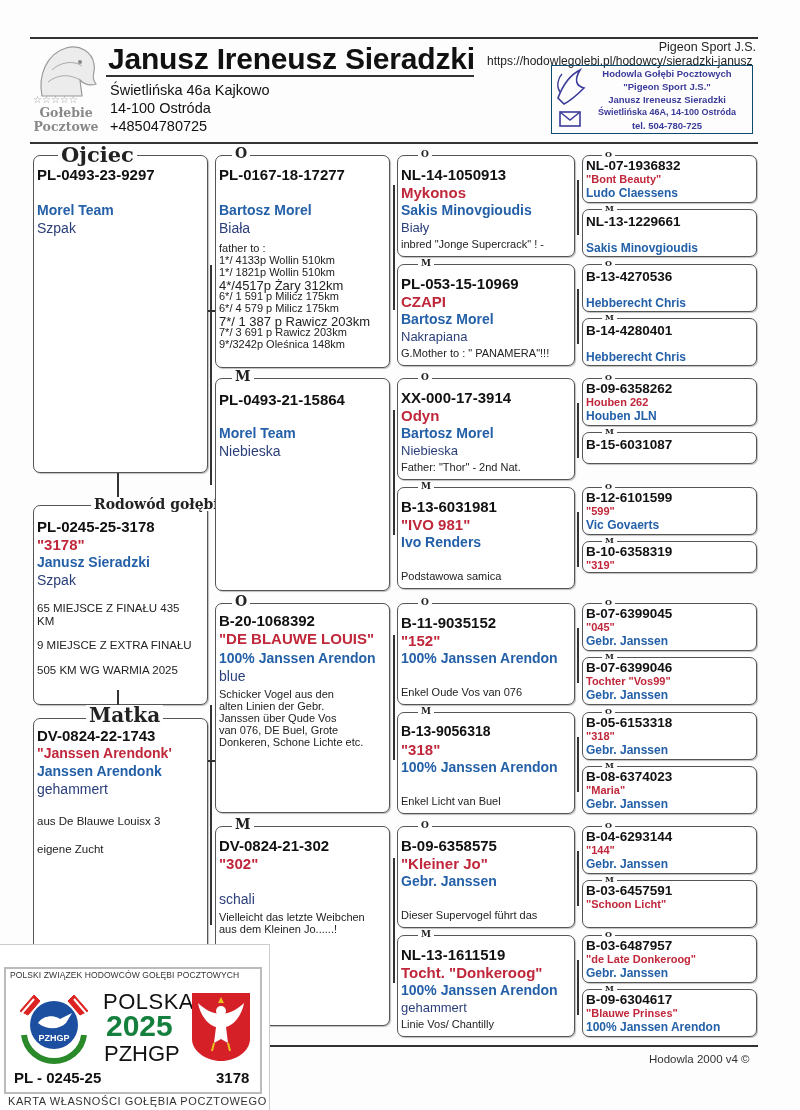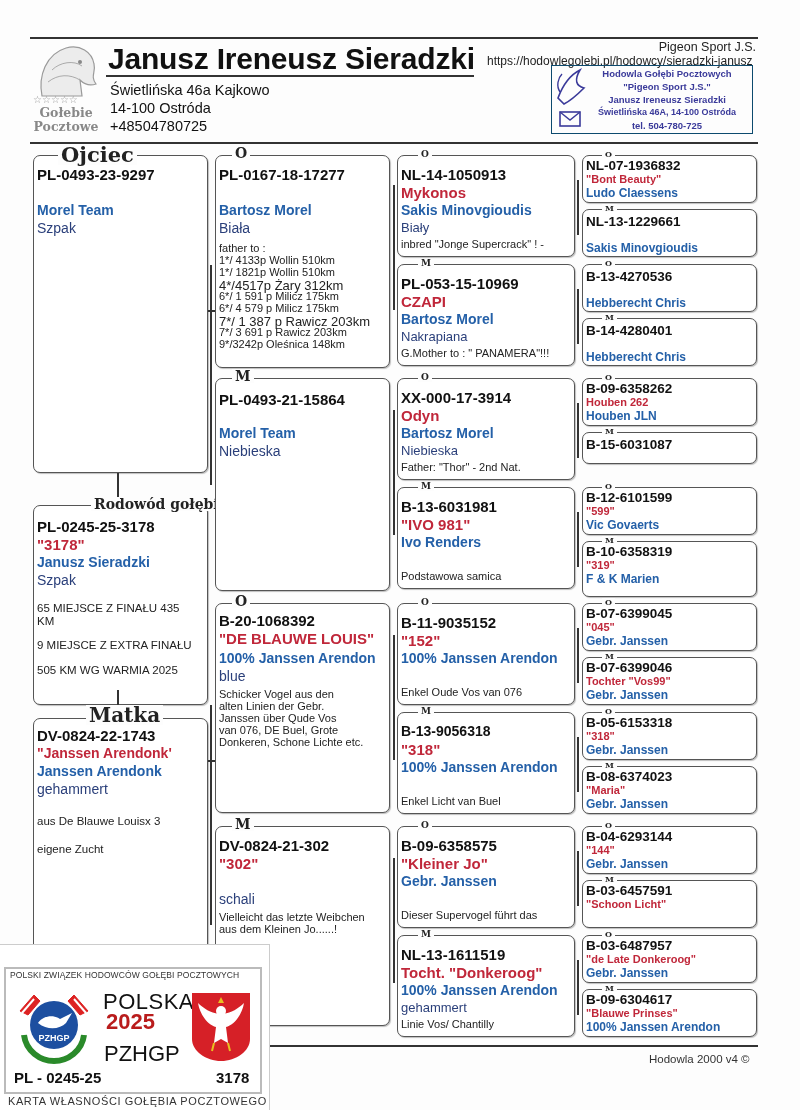--- a/index.html
+++ b/index.html
@@ -288,21 +288,21 @@
 </div>
 <div class="legend" style="left:602px; top:427px; font-size:8px;">M</div>
 
 <div class="box" style="left:582px; top:487px; width:175px; height:48px;">
   <div class="line ring" style="top:2px; font-size:13.5px;">B-12-6101599</div>
   <div class="line nm" style="top:17px; font-size:11px;">"599"</div>
   <div class="line own" style="top:30px; font-size:12px;">Vic Govaerts</div>
 </div>
 <div class="legend" style="left:602px; top:482px; font-size:8px;">O</div>
 
-<div class="box" style="left:582px; top:541px; width:175px; height:56px;">
+<div class="box" style="left:582px; top:541px; width:175px; height:32px;">
   <div class="line ring" style="top:2px; font-size:13.5px;">B-10-6358319</div>
   <div class="line nm" style="top:17px; font-size:11px;">"319"</div>
   <div class="line own" style="top:30px; font-size:12px;">F &amp; K Marien</div>
 </div>
 <div class="legend" style="left:602px; top:536px; font-size:8px;">M</div>
 
 <div class="box" style="left:582px; top:603px; width:175px; height:48px;">
   <div class="line ring" style="top:2px; font-size:13.5px;">B-07-6399045</div>
   <div class="line nm" style="top:17px; font-size:11px;">"045"</div>
   <div class="line own" style="top:30px; font-size:12px;">Gebr. Janssen</div>
@@ -365,21 +365,21 @@
     <path d="M6 26 L20 10 L26 16 L14 30 Z" fill="#d22" stroke="#d22"></path>
     <path d="M74 26 L60 10 L54 16 L66 30 Z" fill="#d22" stroke="#d22"></path>
     <path d="M8 28 L20 14" stroke="#fff" stroke-width="2"></path>
     <path d="M72 28 L60 14" stroke="#fff" stroke-width="2"></path>
     <path d="M10 50 C12 66 26 76 40 76 C54 76 68 66 70 50" fill="none" stroke="#2a8a2a" stroke-width="6"></path>
     <circle cx="40" cy="40" r="24" fill="#1d4fa0"></circle>
     <path d="M24 38 C30 30 40 30 46 34 L58 28 L52 38 C46 44 34 46 24 38 Z" fill="#fff"></path>
     <text x="40" y="56" font-size="9" font-family="Liberation Sans, sans-serif" font-weight="bold" fill="#fff" text-anchor="middle">PZHGP</text>
   </svg>
   <div style="position:absolute;left:103px;top:44px;font-size:22px;color:#111;letter-spacing:0.5px;">POLSKA</div>
-  <div style="position:absolute;left:106px;top:64px;font-size:22px;font-weight:bold;color:#b91c1c;">2025</div>
+  <div style="position:absolute;left:106px;top:64px;font-size:30px;font-weight:bold;color:#15803d;">2025</div>
   <div style="position:absolute;left:104px;top:96px;font-size:22px;color:#111;">PZHGP</div>
   <svg width="62" height="72" viewBox="0 0 62 72" style="position:absolute;left:190px;top:46px;">
     <path d="M2 2 L60 2 L60 48 C60 60 46 70 31 70 C16 70 2 60 2 48 Z" fill="#d62027"></path>
     <circle cx="31" cy="20" r="5" fill="#fff"></circle>
     <path d="M28 12 L31 6 L34 12 Z" fill="#e8c020"></path>
     <path d="M31 22 C24 24 14 18 8 12 C10 24 18 34 26 36 L24 52 L31 48 L38 52 L36 36 C44 34 52 24 54 12 C48 18 38 24 31 22 Z" fill="#fff"></path>
     <path d="M24 52 L22 60 M38 52 L40 60" stroke="#e8c020" stroke-width="2"></path>
   </svg>
   <div style="position:absolute;left:14px;top:124px;font-size:15px;font-weight:bold;color:#111;">PL - 0245-25</div>
   <div style="position:absolute;left:216px;top:124px;font-size:15px;font-weight:bold;color:#111;">3178</div>

